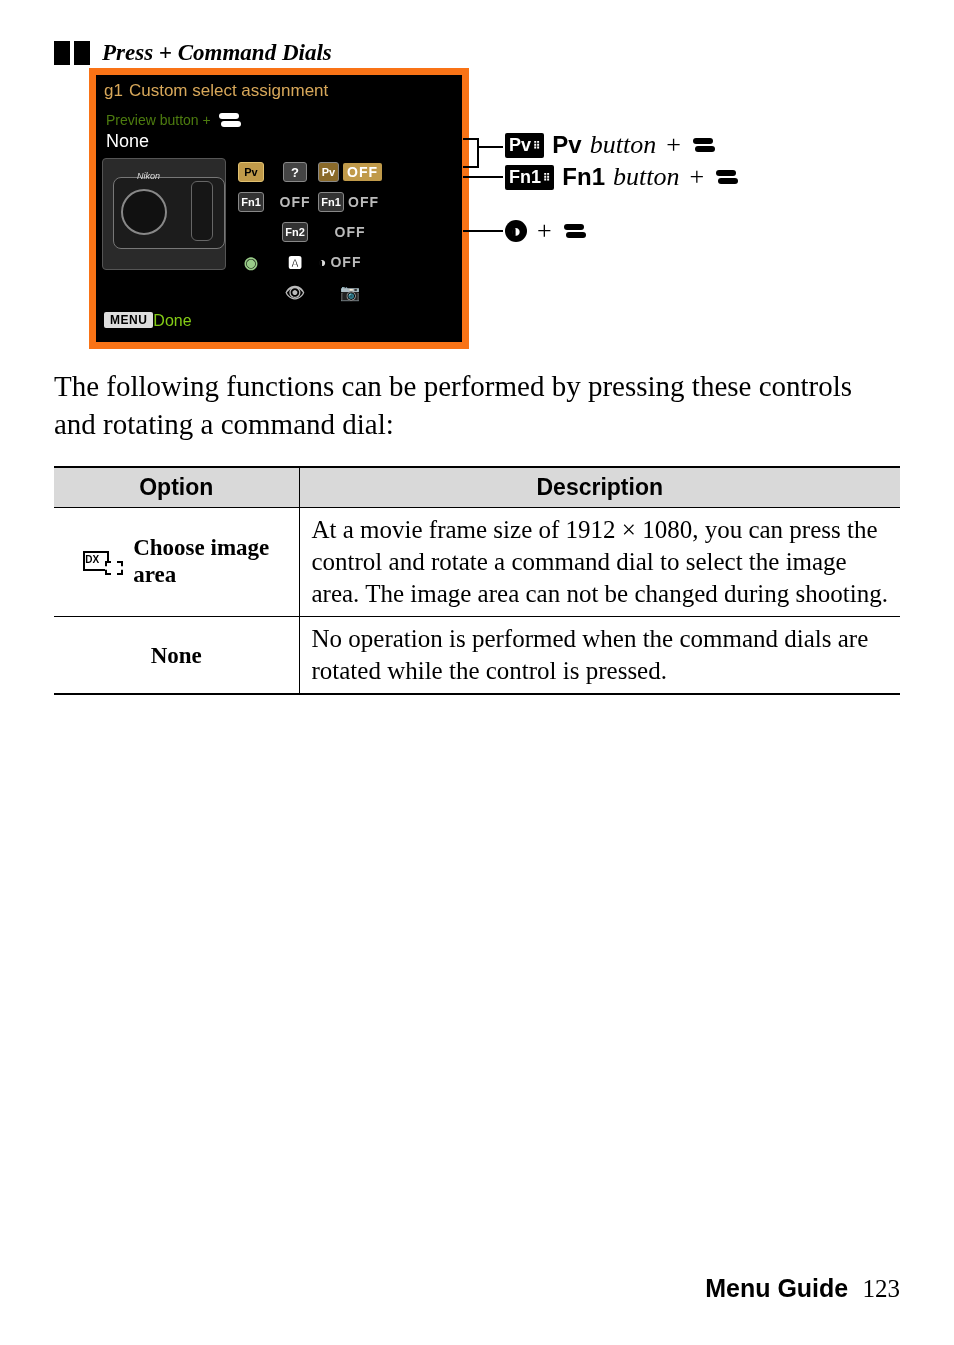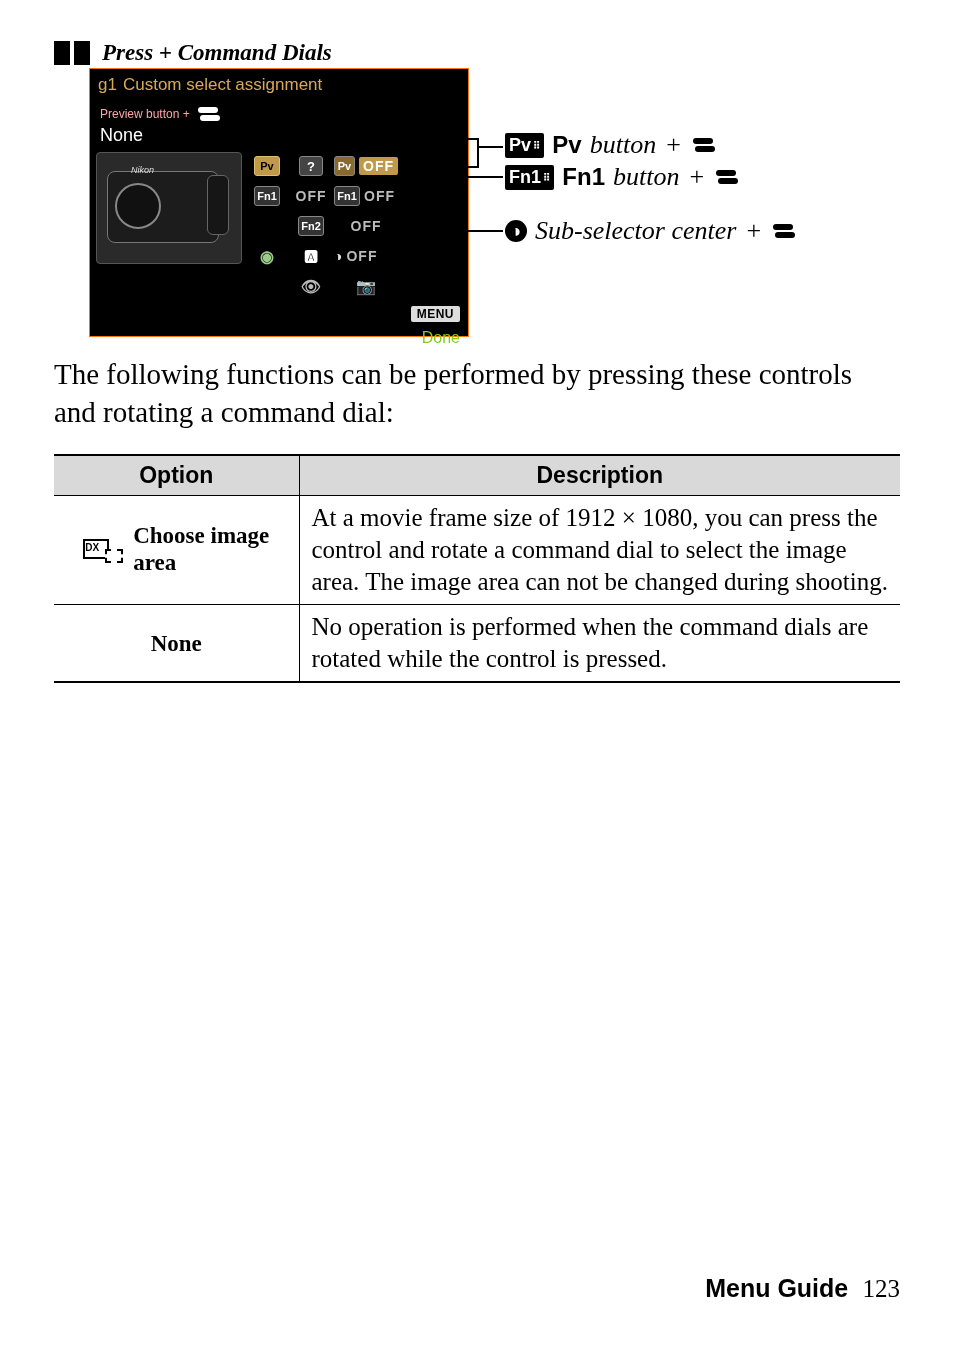--- a/index.html
+++ b/index.html
@@ -7,42 +7,42 @@
   .page { position: relative; width: 954px; height: 1345px; padding: 40px 54px 0 54px; }
   .section-header { display: flex; align-items: center; gap: 12px; margin-bottom: 2px; }
   .blocks { display: inline-flex; gap: 4px; }
   .blk { width: 16px; height: 24px; background: #000; }
   .section-title { font-family: Georgia, serif; font-style: italic; font-weight: bold; font-size: 23px; }
   .body-text { font-size: 29px; line-height: 1.32; font-family: Georgia, serif; }
   .intro { margin-bottom: 12px; }
 
   
   .shot-wrap { display: flex; align-items: flex-start; margin: 0 0 18px 35px; }
-  .shot { width: 380px; background: #000; border: 1px solid #f97316; font-family: Arial, Helvetica, sans-serif; }
+  .shot { width: 380px; background: #000; border: 7px solid #f97316; font-family: Arial, Helvetica, sans-serif; }
   .shot-titlebar { display: flex; align-items: center; height: 32px; padding: 0 8px; gap: 6px; background: #000; }
   .shot-titlebar .g1 { color: #d8a85a; font-size: 17px; }
   .shot-titlebar .ttl { color: #d8a85a; font-size: 17px; }
-  .shot-sub { padding: 4px 10px 0 10px; color: #fca5a5; font-size: 12px; display: flex; align-items: center; gap: 6px; }
+  .shot-sub { padding: 4px 10px 0 10px; color: #4d7c0f; font-size: 14px; display: flex; align-items: center; gap: 6px; }
   .shot-none { padding: 2px 10px 6px 10px; color: #fff; font-size: 18px; }
   .shot-main { display: flex; padding: 0 6px 6px 6px; gap: 4px; }
-  .cam-thumb { width: 146px; height: 112px; background: #2a2a2a; border: 1px solid #555; border-radius: 4px; position: relative; overflow: hidden; }
+  .cam-thumb { width: 124px; height: 112px; background: #2a2a2a; border: 1px solid #555; border-radius: 4px; position: relative; overflow: hidden; }
   .cam-body { position:absolute; left:10px; top:18px; width:112px; height:72px; background:#1c1c1c; border:1px solid #777; border-radius:8px; }
   .cam-lens { position:absolute; left:18px; top:30px; width:46px; height:46px; background:#111; border:2px solid #888; border-radius:50%; }
   .cam-grip { position:absolute; right:12px; top:22px; width:22px; height:60px; background:#161616; border:1px solid #666; border-radius:6px; }
   .cam-brand { position:absolute; left:34px; top:12px; color:#ddd; font-size:9px; font-style:italic; }
   .ctrl-grid { flex: 1; display: grid; grid-template-columns: 42px 42px 64px 42px; grid-auto-rows: 28px; gap: 2px; align-content: start; }
   .cell { display:flex; align-items:center; justify-content:center; font-size:14px; font-weight:bold; }
   .chip { background:#555; color:#fff; border:1px solid #888; border-radius:3px; width:26px; height:20px; display:flex; align-items:center; justify-content:center; font-size:11px; }
   .chip.dark { background:#333; }
   .chip.amber { background:#8a6a2a; color:#fff; }
   .chip-sel { background:#c09a4a; color:#000; border:1px solid #e0c070; }
   .off { color:#bbb; font-size:14px; letter-spacing:1px; }
   .off.sel { color:#fff; background:#c09a4a; padding:1px 4px; border-radius:2px; }
   .qmark { background:#444; color:#fff; width:24px; height:20px; border-radius:3px; display:flex; align-items:center; justify-content:center; font-size:13px; border:1px solid #888; }
-  .shot-footer { height: 30px; display:flex; align-items:flex-end; padding: 0 8px; gap:7px;flex-direction:column; }
+  .shot-footer { height: 30px; display:flex; align-items:flex-start; padding: 0 8px; gap:0; }
   .menu-pill { background:#ddd; color:#000; font-size:12px; font-weight:bold; padding:1px 6px; border-radius:2px; letter-spacing:0.5px; }
   .done-txt { color:#84cc16; font-size:16px; }
 
   .callouts { position: relative; flex: 1; height: 210px; }
   .callout { position: absolute; display: flex; align-items: center; gap: 8px; font-family: Georgia, serif; font-size: 26px; white-space: nowrap; }
   .callout .ic { font-family: Arial, sans-serif; font-weight: bold; font-size: 18px; background:#000; color:#fff; padding:2px 4px; border-radius:2px; display:inline-flex; align-items:center; }
   .callout .ic .dials { font-size: 10px; margin-left:2px; }
   .callout .bold { font-weight: bold; font-family: Arial, sans-serif; font-size: 24px; }
   .callout .ital { font-style: italic; }
   .callout .plus { margin: 0 2px; }
@@ -192,21 +192,20 @@
             <span class="dials">⠿</span>
           </span>
         <span class="bold">Fn1</span>
         <span class="ital">button</span>
         <span class="plus">+</span>
         <span class="dials-glyph"></span>
       </div>
 
       <div class="callout" style="left:36px; top:148px;">
         <span class="ic" style="border-radius:50%; width:22px; height:22px; justify-content:center;">◑</span>
-        <span class="ital">Sub-selector center</span>
         <span class="plus">+</span>
         <span class="dials-glyph"></span>
       </div>
     </div>
   </div>
 
   <p class="body-text mid-text">The following functions can be performed by pressing these controls and rotating a command dial:</p>
 
   <table class="opts">
     <thead>

